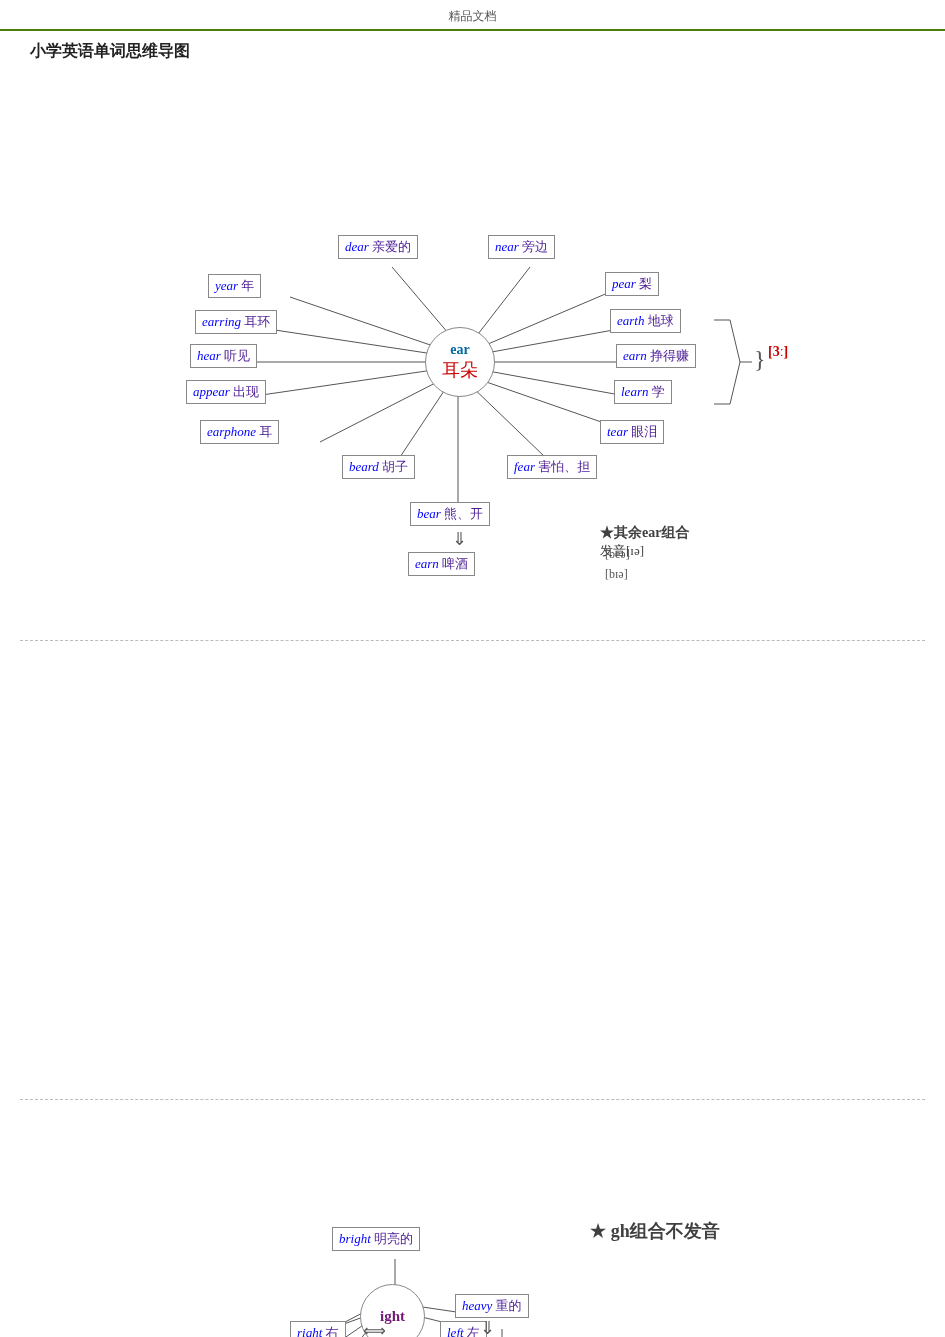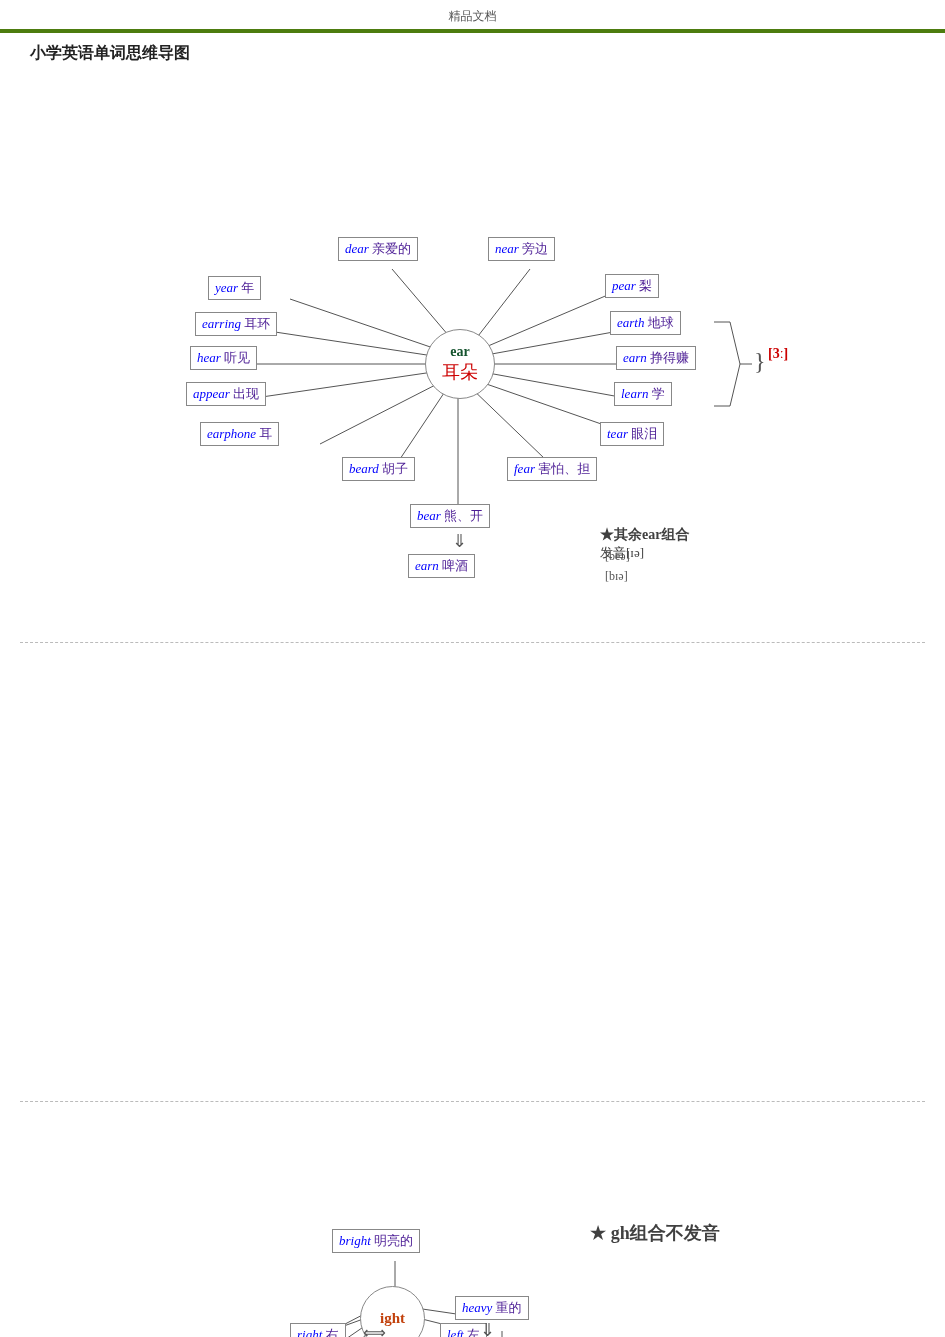--- a/index.html
+++ b/index.html
@@ -8,21 +8,21 @@
       background: white;
       width: 945px;
       min-height: 1337px;
       position: relative;
       font-size: 13px;
       color: #222;
     }
     .page-header {
       text-align: center;
       padding: 8px 0 4px;
-      border-bottom: 4px solid #4d7c0f;
+      border-bottom: 2px solid #4d7c0f;
       font-size: 12px;
       color: #555;
     }
     .page-title {
       font-size: 16px;
       font-weight: bold;
       margin: 10px 0 0 30px;
     }
     .diagram-area {
       position: relative;
@@ -56,21 +56,21 @@
       border: 1.5px solid #888;
       border-radius: 50%;
       background: white;
       display: flex;
       flex-direction: column;
       align-items: center;
       justify-content: center;
       text-align: center;
     }
     .center-circle .en {
-      color: #14532d;
+      color: #0369a1;
       font-size: 14px;
       font-weight: bold;
     }
     .center-circle .cn {
       color: #c00;
       font-size: 18px;
     }
     svg.lines {
       position: absolute;
       top: 0; left: 0;
@@ -295,21 +295,21 @@
       <line x1="580" y1="738" x2="640" y2="830"></line>
     </svg>
 
     <div class="star-note" style="left:590px; top:570px; font-size:18px; font-weight:bold;">★ gh组合不发音</div>
 
     <div class="word-box" style="left:332px; top:578px;">
       <span class="en">bright</span> <span class="cn">明亮的</span>
     </div>
 
     <div class="center-circle" style="left:360px; top:635px; width:65px; height:65px;">
-      <span class="en" style="font-size:15px; font-weight:bold; color:#c2410c;">ight</span>
+      <span class="en" style="font-size:15px; font-weight:bold; color:#701a75;">ight</span>
     </div>
 
     <div class="word-box" style="left:290px; top:672px;">
       <span class="en">right</span> <span class="cn">右</span>
     </div>
 
     <div class="double-arrow" style="left:363px; top:672px;">⟺</div>
 
     <div class="word-box" style="left:440px; top:672px;">
       <span class="en">left</span> <span class="cn">左</span>

